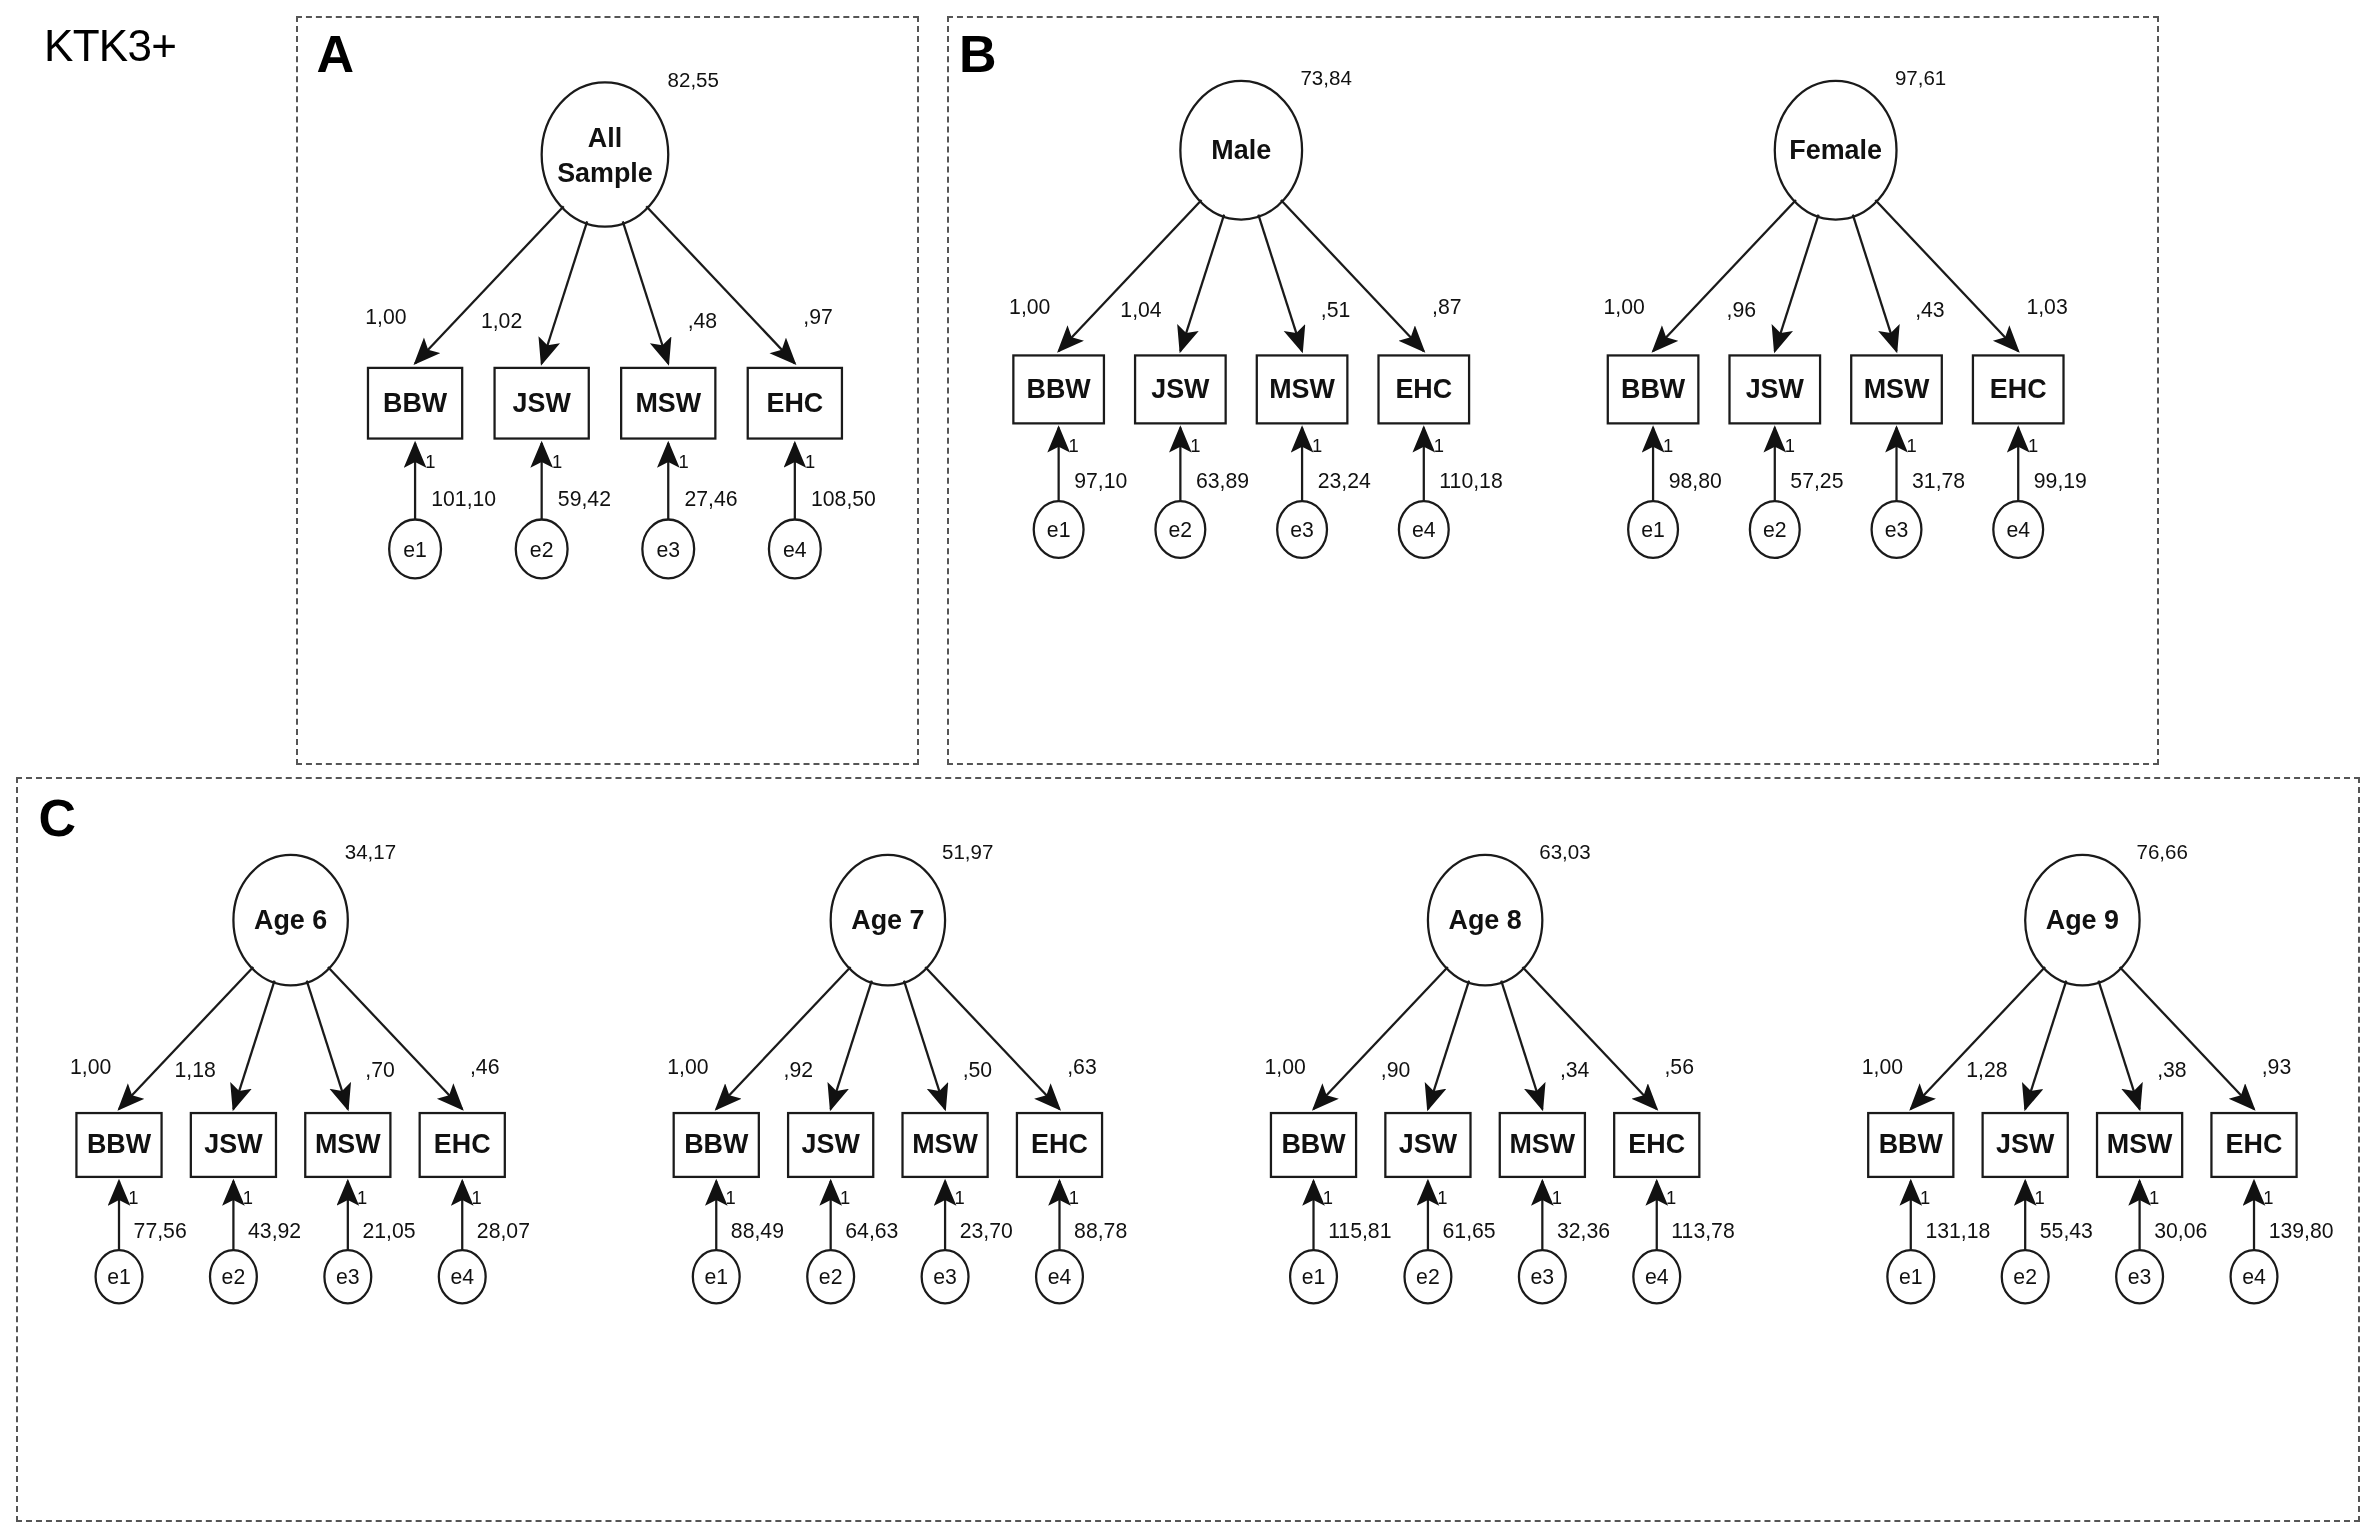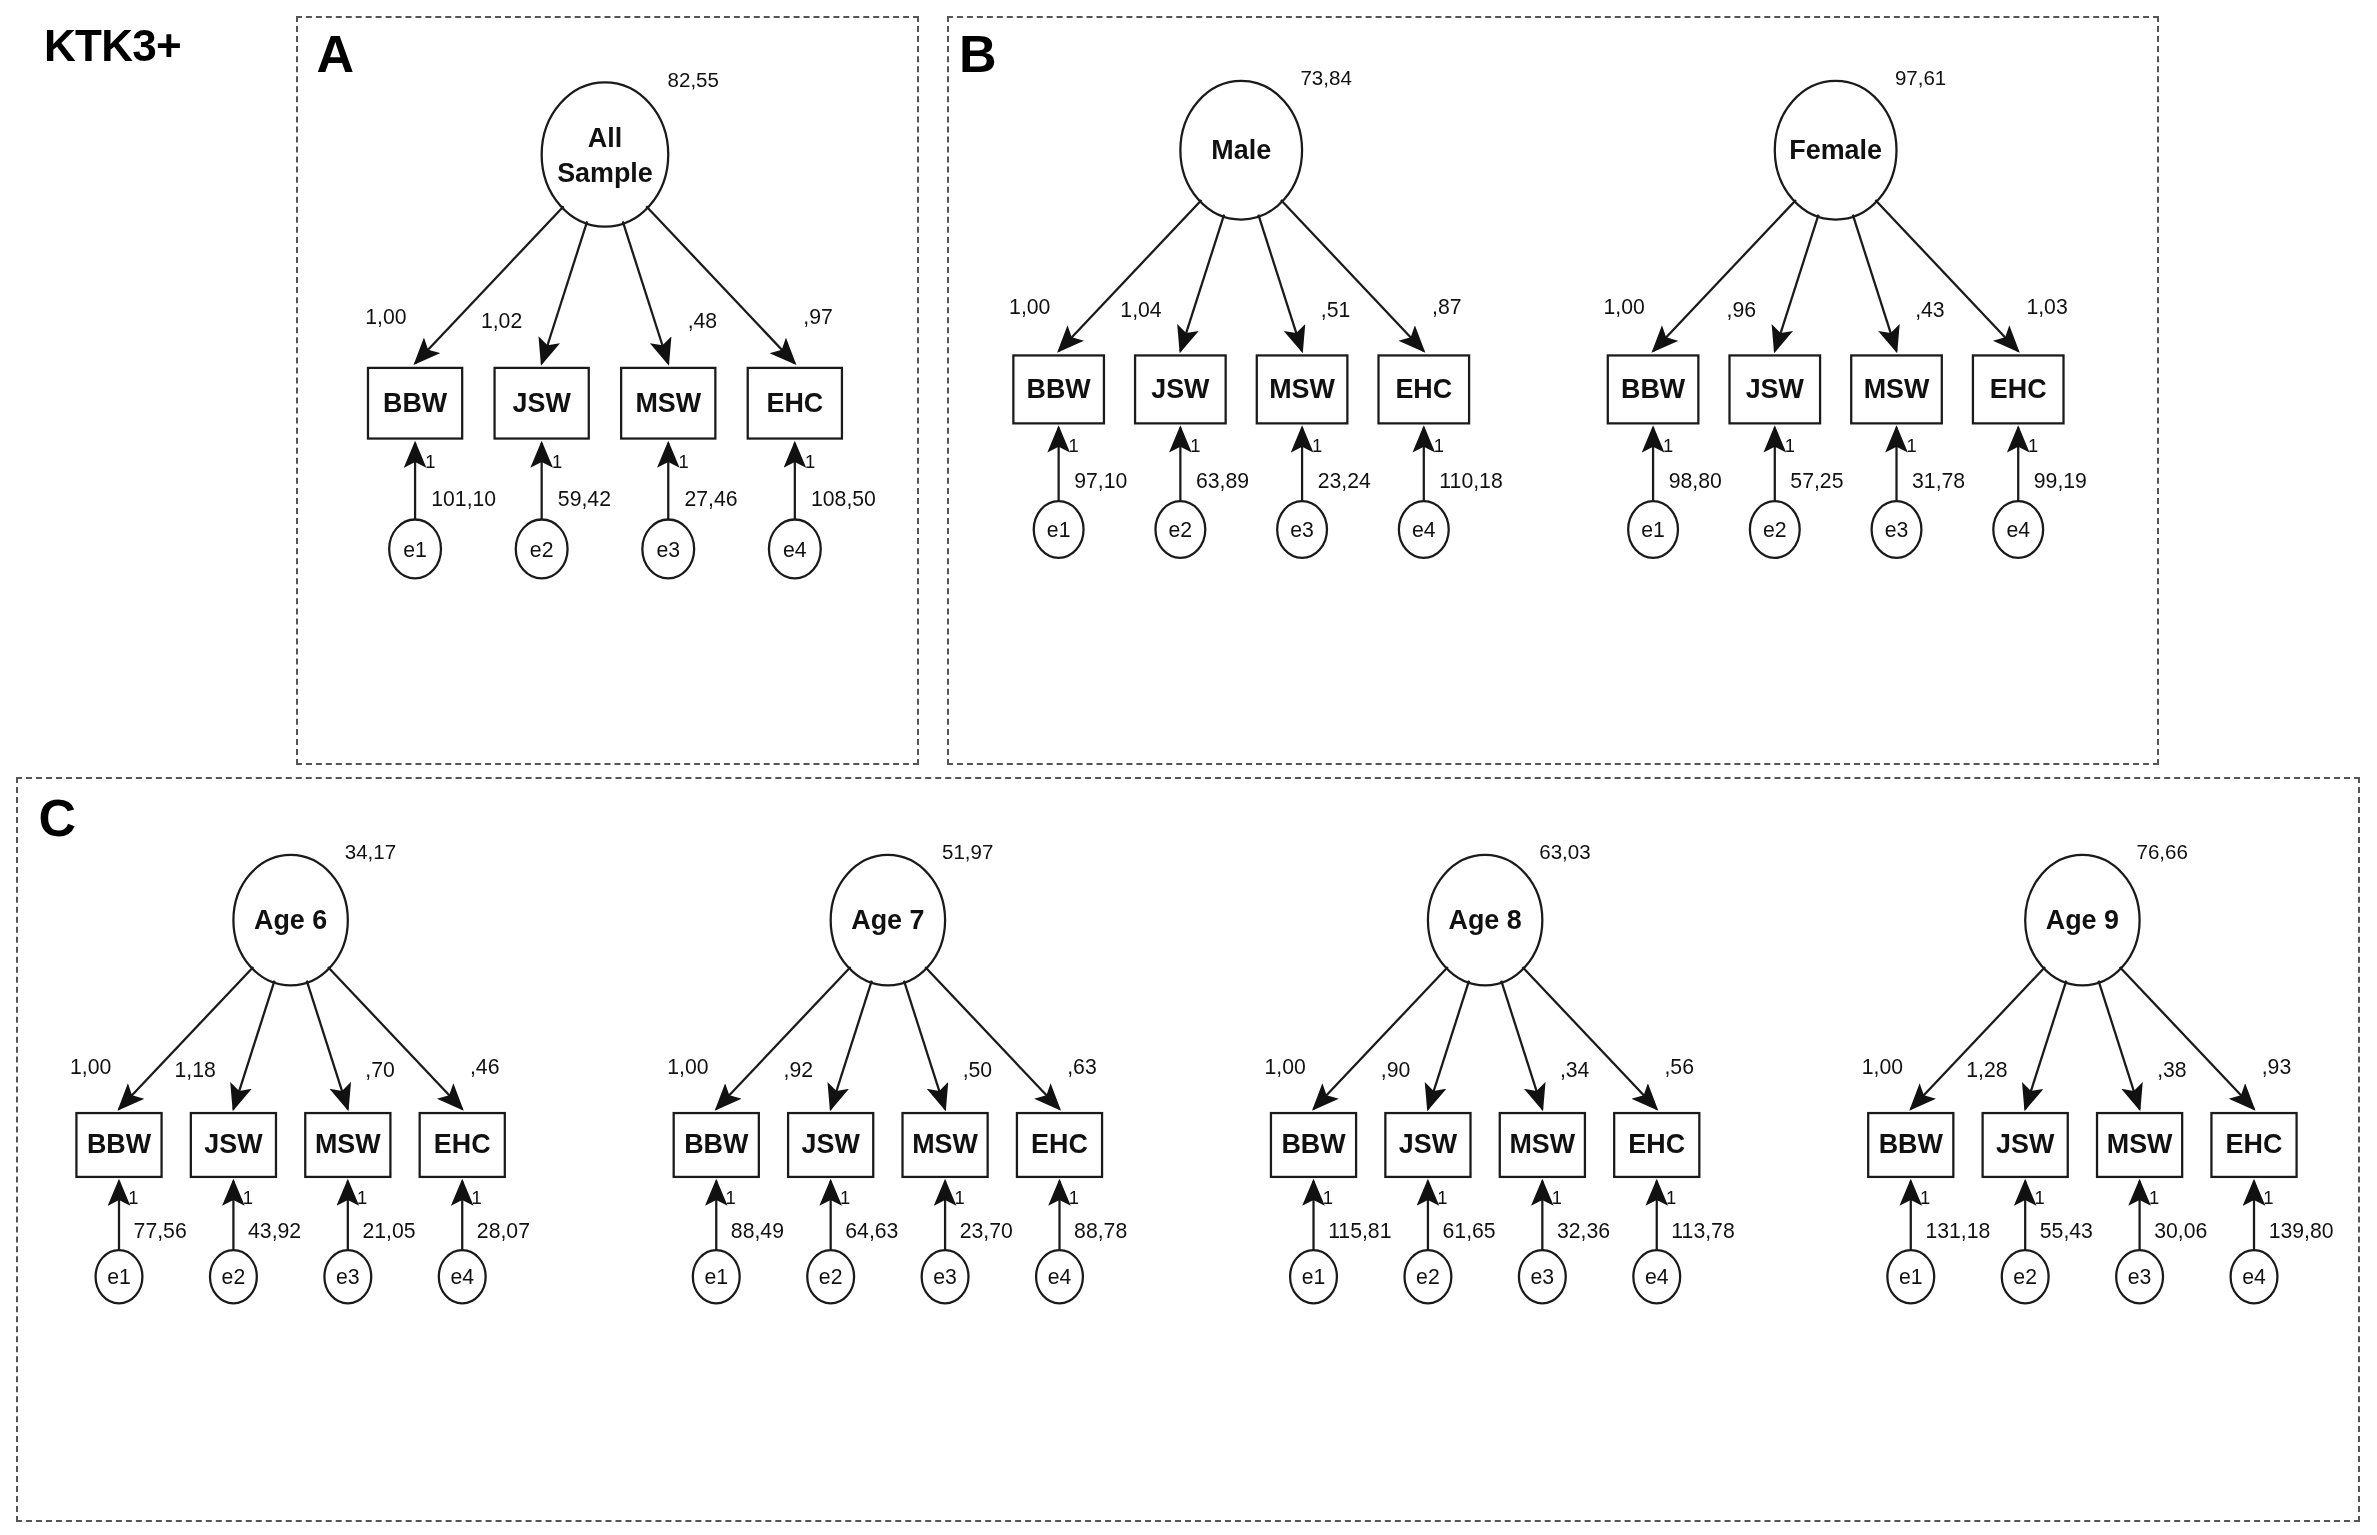--- a/index.html
+++ b/index.html
@@ -1,18 +1,18 @@
 <!DOCTYPE html>
 <html style="font-size:11.3px"><head>
 <meta charset="utf-8">
 <style>
   html,body{margin:0;padding:0;background:#fff;}
   body{font-family:"Liberation Sans",sans-serif;color:#000;}
   #page{position:relative;width:2377px;height:1536px;background:#fff;overflow:hidden;}
-  #title{position:absolute;left:44px;top:21px;font-size:44px;font-weight:bold;letter-spacing:-0.7px;}
+  #title{position:absolute;left:44px;top:21px;font-size:44px;font-weight:normal;letter-spacing:-0.7px;}
   .panel{position:absolute;border:2.1px dashed #555;box-sizing:border-box;background:#fff;}
   #panelA{left:296px;top:15.6px;width:623px;height:749px;}
   #panelB{left:947px;top:15.6px;width:1212px;height:749px;}
   #panelC{left:15.6px;top:777px;width:2344px;height:745px;}
   .panel-letter{position:absolute;font-size:52px;font-weight:bold;line-height:1;}
   svg{position:absolute;left:0;top:0;overflow:visible;}
   .shape{fill:#fff;stroke:#1a1a1a;stroke-width:3.2;}
   .ln{stroke:#1a1a1a;stroke-width:3.2;fill:none;}
   text{font-family:"Liberation Sans",sans-serif;fill:#111;}
   .lbl-node{font-size:38px;font-weight:bold;text-anchor:middle;}

